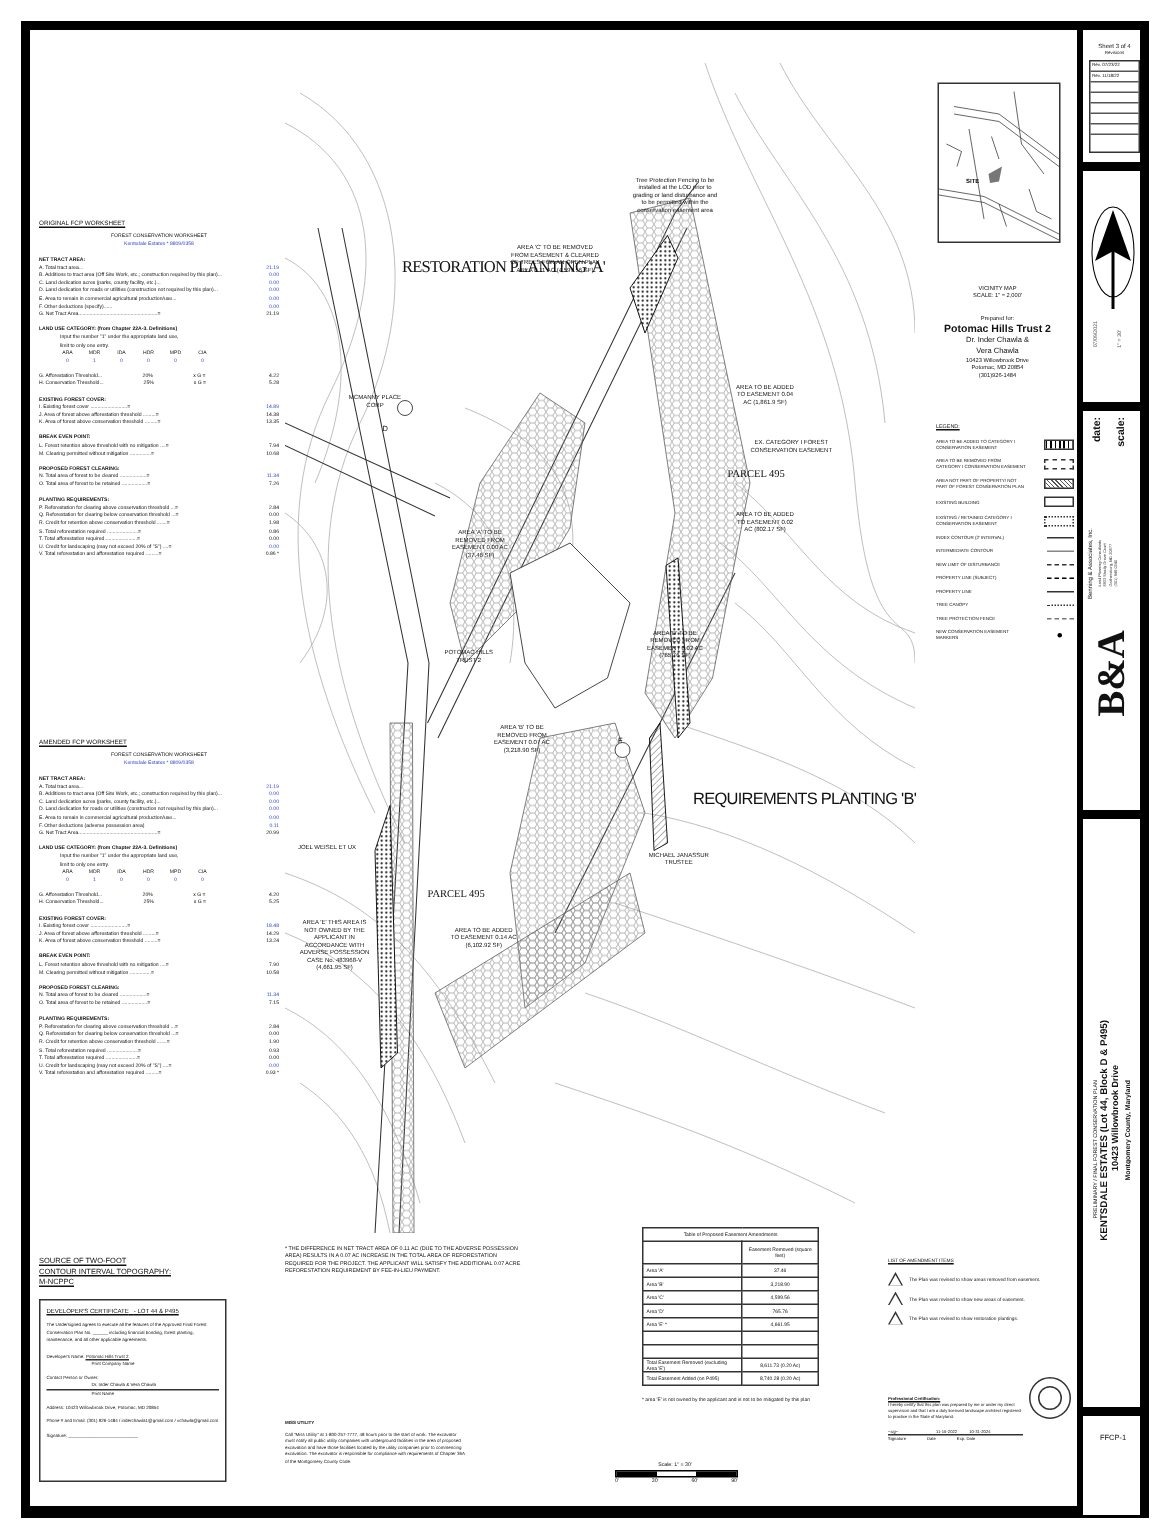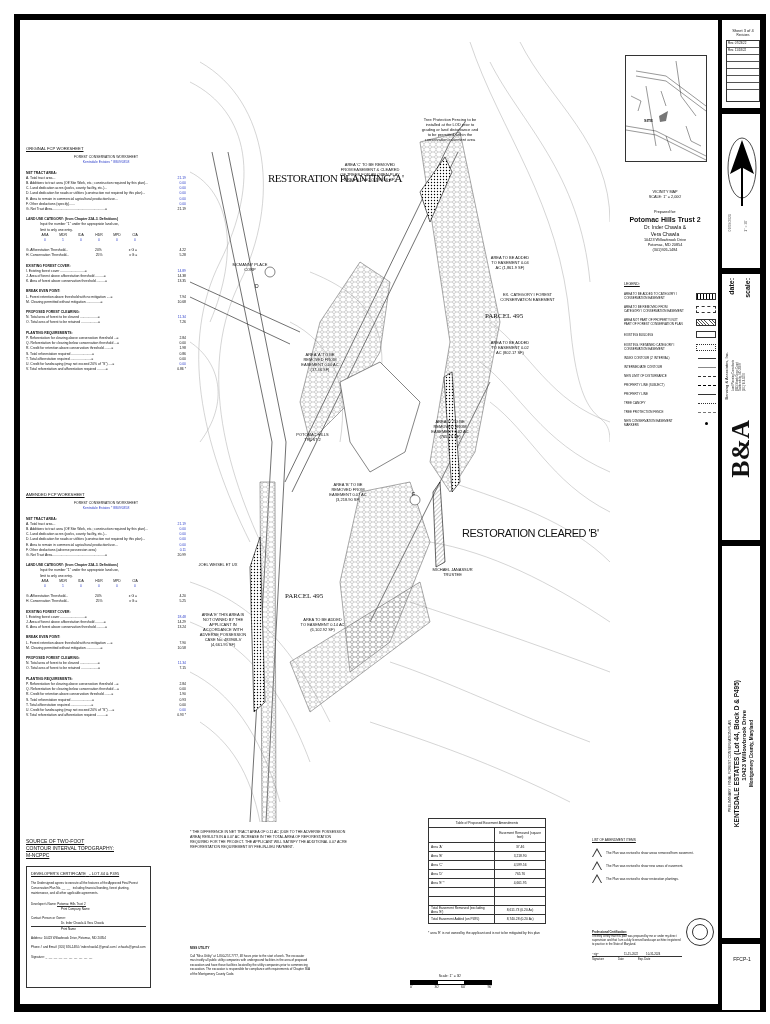--- a/index.html
+++ b/index.html
@@ -127,21 +127,21 @@
     <path d="M60 545 L70 515 L75 680 L64 690 Z" fill="url(#dots)" stroke="#000" stroke-width="0.6"></path>
     <path d="M254 355 L262 350 L270 460 L262 470 Z" fill="url(#dots)" stroke="#000" stroke-width="0.6"></path>
     <path d="M243 470 L250 460 L255 540 L246 545 Z" fill="url(#hatch)" stroke="#000" stroke-width="0.6"></path>
 
     <path d="M150 360 L190 340 L230 380 L215 430 L180 450 L160 420 Z" fill="#fff" stroke="#333" stroke-width="0.6"></path>
 
     <circle cx="80" cy="250" r="5" fill="#fff" stroke="#333" stroke-width="0.6"></circle>
     <circle cx="225" cy="478" r="5" fill="#fff" stroke="#333" stroke-width="0.6"></circle>
   </svg>
   <div class="lbl big" style="left:78px;top:150px;font-family:Liberation Serif, serif;">RESTORATION PLANTING 'A'</div>
-  <div class="lbl big" style="left:272px;top:505px;">RESTORATION CLEARED 'B'</div>
+  <div class="lbl big" style="left:272px;top:505px;">REQUIREMENTS PLANTING 'B'</div>
   <div class="lbl parcel" style="left:295px;top:290px;">PARCEL 495</div>
   <div class="lbl parcel" style="left:95px;top:570px;">PARCEL 495</div>
   <div class="lbl" style="left:150px;top:140px;width:60px;white-space:normal;">AREA 'C' TO BE REMOVED FROM EASEMENT &amp; CLEARED OF TREES FOR AN OPEN PLAY AREA 0.11 AC (4,599.56 SF)</div>
   <div class="lbl" style="left:230px;top:95px;width:60px;white-space:normal;">Tree Protection Fencing to be installed at the LOD prior to grading or land disturbance and to be permitted within the conservation easement area</div>
   <div class="lbl" style="left:300px;top:233px;width:40px;white-space:normal;">AREA TO BE ADDED TO EASEMENT 0.04 AC (1,861.9 SF)</div>
   <div class="lbl" style="left:300px;top:318px;width:40px;white-space:normal;">AREA TO BE ADDED TO EASEMENT 0.02 AC (802.17 SF)</div>
   <div class="lbl" style="left:110px;top:595px;width:45px;white-space:normal;">AREA TO BE ADDED TO EASEMENT 0.14 AC (6,102.92 SF)</div>
   <div class="lbl" style="left:240px;top:397px;width:40px;white-space:normal;">AREA 'D' TO BE REMOVED FROM EASEMENT 0.02 AC (765.76 SF)</div>
   <div class="lbl" style="left:138px;top:460px;width:40px;white-space:normal;">AREA 'B' TO BE REMOVED FROM EASEMENT 0.07 AC (3,218.90 SF)</div>
   <div class="lbl" style="left:110px;top:330px;width:40px;white-space:normal;">AREA 'A' TO BE REMOVED FROM EASEMENT 0.00 AC (37.46 SF)</div>

